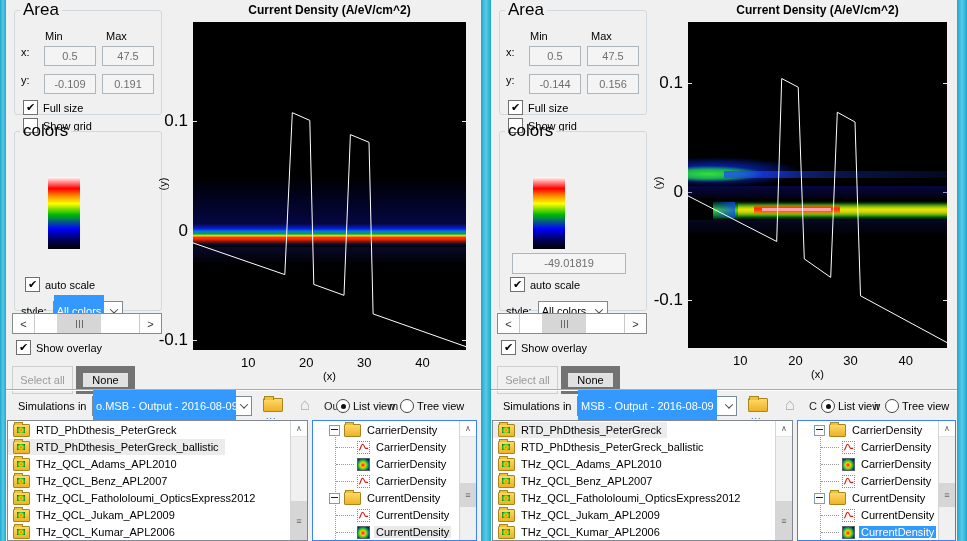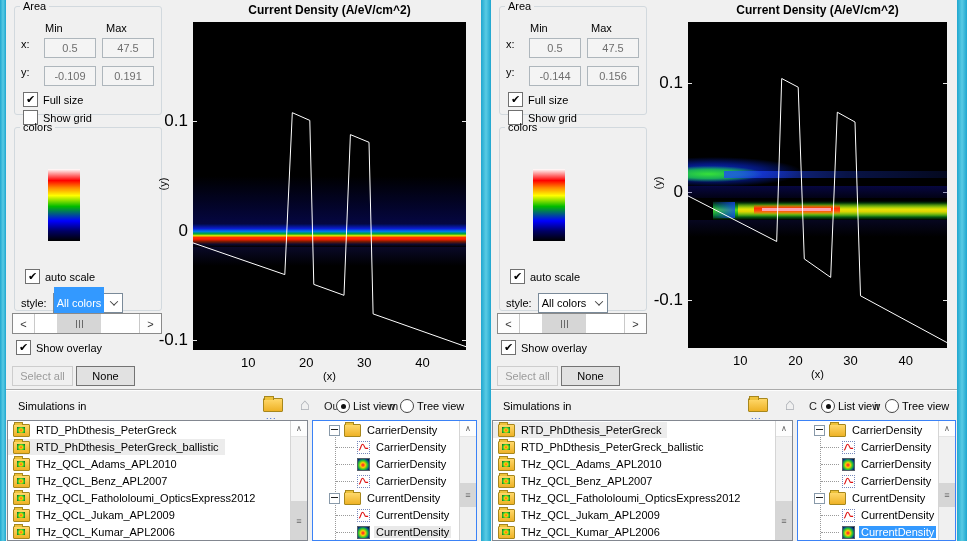--- a/index.html
+++ b/index.html
@@ -4,21 +4,21 @@
 <style>
   html,body{margin:0;padding:0;background:#f0f0f0;}
   .page{position:relative;width:967px;height:541px;overflow:hidden;background:#f0f0f0;
         font-family:"Liberation Sans",sans-serif;font-size:11px;color:#000;}
   .accent{position:absolute;top:0;height:541px;background:linear-gradient(to right,#1fa6cf,#59cbe4,#1fa6cf);}
   .accent.a0{left:0;width:6px}.accent.a1{left:481px;width:10px}.accent.a2{left:957px;width:10px}
   .panel{position:absolute;top:0;height:541px;background:#f0f0f0;overflow:hidden;}
   .panel.p0{left:6px;width:475px}.panel.p1{left:491px;width:466px}
 
   fieldset.group{position:absolute;margin:0;padding:0;border:1px solid #d2d9de;border-radius:3px;}
-  fieldset.group legend{font-size:11px;margin-left:5px;padding:0 3px;}
+  fieldset.group legend{font-size:17px;margin-left:5px;padding:0 3px;}
   .area-group{left:8px;top:0;width:146px;height:113px;}
   .colors-group{left:8px;top:121px;width:146px;height:188px;}
 
   .mh{position:absolute;font-size:11px;}
   .mh.min{left:30px;top:10px}.mh.max{left:91px;top:10px}
   .alabel{position:absolute;left:6px;width:14px;}
   .afield{position:absolute;width:50px;height:18px;border:1px solid #aeb6bc;background:#f4f4f4;
           color:#6e6e6e;text-align:center;line-height:18px;margin-left:16px;}
   .r1 .alabel,.r1 .afield{top:26px}.r2 .alabel,.r2 .afield{top:54px}
   .af1{left:13px}.af2{left:71px}
@@ -45,23 +45,23 @@
   .pager{position:absolute;left:6px;top:313px;width:150px;height:21px;border:1px solid #8a8a8a;background:#fff;
          display:flex;box-sizing:border-box;}
   .pbtn{width:21px;border:0;background:#fdfdfd;color:#333;display:flex;align-items:center;justify-content:center;
         font-size:11px;flex:none;}
   .pbtn.l{border-right:1px solid #c9c9c9}.pbtn.r{border-left:1px solid #c9c9c9}
   .ptrack{flex:1;position:relative;background:#fff;}
   .pthumb{position:absolute;left:22px;top:0;width:44px;height:100%;background:#d6d6d6;
           display:flex;align-items:center;justify-content:center;gap:2px;}
   .pthumb i{display:block;width:1px;height:8px;background:#6a6a6a;}
   .overlaycheck{left:10px;top:340px}
-  .btn{position:absolute;top:366px;height:20px;font-size:11px;font-family:"Liberation Sans",sans-serif;}
+  .btn{position:absolute;top:366px;height:28px;font-size:11px;font-family:"Liberation Sans",sans-serif;}
   .btn.selectall{left:6px;width:61px;background:#f0f0f0;border:1px solid #cdcdcd;color:#9b9b9b;}
-  .btn.none{left:70px;width:59px;background:#e1e1e1;border:1px solid #737373;color:#000;}
+  .btn.none{left:70px;width:59px;background:#e1e1e1;border:7px solid #737373;color:#000;}
 
   .chart-title{position:absolute;top:3px;transform:translateX(-50%);font-weight:bold;font-size:12px;white-space:nowrap;}
   .plot{position:absolute;background:#000;overflow:hidden;}
   .p0 .plot{left:187px;top:22px;width:273px;height:328px;}
   .p1 .plot{left:197px;top:22px;width:259px;height:326px;}
   .band{position:absolute;}
   .plot svg{position:absolute;left:0;top:0;}
   .ylab{position:absolute;transform:rotate(-90deg);font-size:11px;}
   .ytick{position:absolute;width:36px;text-align:right;transform:translateY(-50%);font-size:17px;}
   .xtick{position:absolute;transform:translateX(-50%);font-size:13px;}
@@ -207,20 +207,24 @@
         <div class="band" style="left: 0px; width: 273px; top: 225.227px; height: 18.5867px; background: linear-gradient(rgba(18, 18, 80, 0.5) 0%, rgba(0, 0, 0, 0) 100%);"></div>
         <svg width="273" height="328">
           <polyline points="0.0,220.9 91.8,252.6 99.3,90.7 116.8,98.4 120.8,262.4 151.0,273.3 157.4,112.6 176.0,120.3 180.1,291.9 273.0,324.7" fill="none" stroke="#ffffff" stroke-width="1"></polyline>
         </svg>
       </div>
     <div class="ylab" style="left: 151px; top: 178px;">(y)</div>
     <div class="xlab" style="left: 323.5px; top: 370px;">(x)</div>
 
     <div class="bline"></div>
     <span class="simlabel">Simulations in</span>
+    <span class="combo simcombo">
+        <span class="combo-text sel">o.MSB - Output - 2016-08-09</span>
+        <span class="combo-arrow"></span>
+      </span>
     <span class="tool toolfolder">
         <span class="offolder"></span>
       </span>
     <span class="tool toolhome">⌂</span>
     <span class="frag f1">Ou</span>
     <span class="radio r1 on">
         <span class="dot"></span>
       </span>
     <span class="rlabel l1">List view</span>
     <span class="frag f2">m</span>
@@ -357,20 +361,21 @@
           <span class="cb">
             <span class="tick">✔</span>
           </span>
           <span>Show grid</span>
         </label>
     </fieldset>
 
     <fieldset class="group colors-group">
       <legend>colors</legend>
       <span class="swatch"></span>
+      <span class="cfield cmin">-49.01819</span>
       <label class="check autoscale">
           <span class="cb on">
             <span class="tick">✔</span>
           </span>
           <span>auto scale</span>
         </label>
       <span class="stylerow">
           <span>style:</span>
         <span class="combo stylecombo">
             <span class="combo-text">All colors</span>
@@ -421,20 +426,24 @@
         <div class="band" style="left: 0px; width: 259px; top: 197.773px; height: 17.3867px; background: linear-gradient(rgba(14, 14, 70, 0.45) 0%, rgba(0, 0, 0, 0) 100%);"></div>
         <svg width="259" height="326">
           <polyline points="0.0,173.9 88.7,219.5 93.7,56.5 110.2,65.2 116.3,236.9 142.7,255.4 149.3,90.2 167.0,100.0 172.5,273.8 259.0,320.6" fill="none" stroke="#ffffff" stroke-width="1"></polyline>
         </svg>
       </div>
     <div class="ylab" style="left: 161px; top: 177px;">(y)</div>
     <div class="xlab" style="left: 326.5px; top: 368px;">(x)</div>
 
     <div class="bline"></div>
     <span class="simlabel">Simulations in</span>
+    <span class="combo simcombo">
+        <span class="combo-text sel">MSB - Output - 2016-08-09</span>
+        <span class="combo-arrow"></span>
+      </span>
     <span class="tool toolfolder">
         <span class="offolder"></span>
       </span>
     <span class="tool toolhome">⌂</span>
     <span class="frag f1">C</span>
     <span class="radio r1 on">
         <span class="dot"></span>
       </span>
     <span class="rlabel l1">List view</span>
     <span class="frag f2">ir</span>

